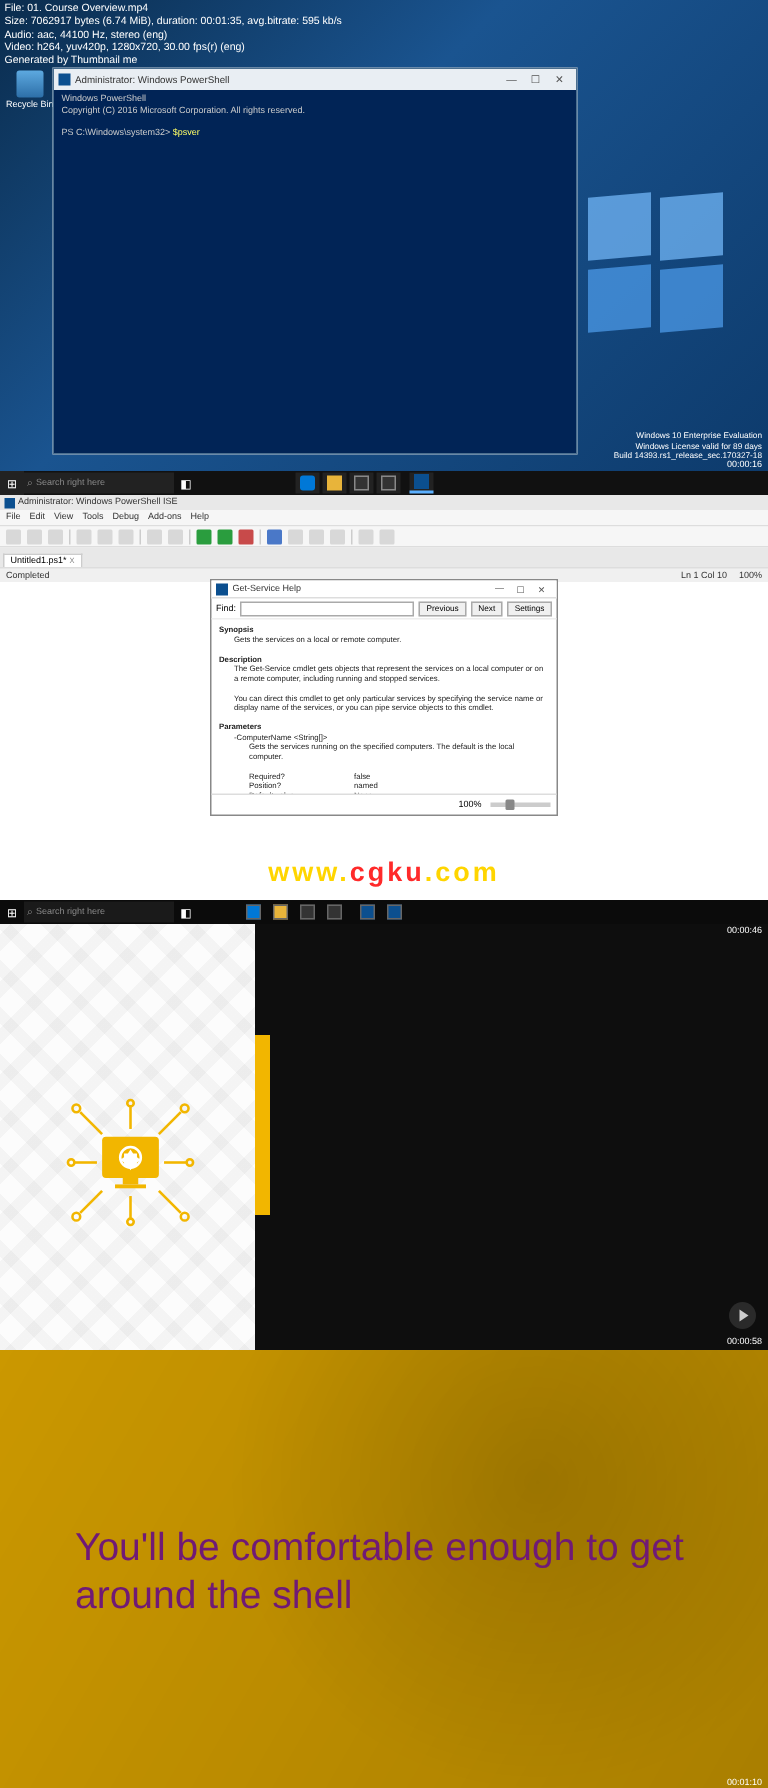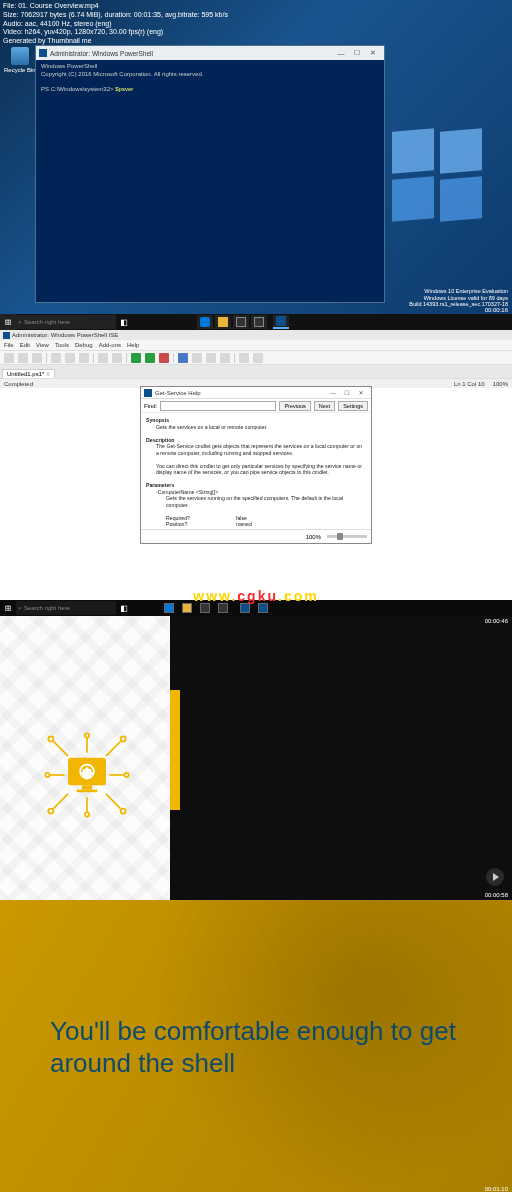--- a/index.html
+++ b/index.html
@@ -78,21 +78,21 @@
 .helpdlg .body .sec { font-weight: bold; }
 .helpdlg .body .ind { padding-left: 10px; }
 .helpdlg .body .ind2 { padding-left: 20px; }
 .helpdlg .body .cols { display: flex; }
 .helpdlg .body .cols .c1 { width: 70px; }
 .helpdlg .zoombar { height: 14px; border-top: 1px solid #ddd; display: flex; align-items: center; justify-content: flex-end; padding: 0 4px; gap: 6px; }
 .helpdlg .zoombar .ztxt { font-size: 6px; }
 .helpdlg .zoombar .slider { width: 40px; height: 3px; background: #ccc; position: relative; }
 .helpdlg .zoombar .slider .knob { position: absolute; left: 10px; top: -2px; width: 6px; height: 7px; background: #888; border-radius: 1px; }
 
-.watermark { position: absolute; top: 588px; left: 50%; transform: translateX(-50%); font-size: 14px; font-weight: bold; letter-spacing: 2px; z-index: 30; }
+.watermark { position: absolute; top: 571px; left: 50%; transform: translateX(-50%); font-size: 18px; font-weight: bold; letter-spacing: 2px; z-index: 30; }
 .watermark .wr { color: #ff2a2a; }
 .watermark .wy { color: #ffd500; }
 
 
 .seg3 { height: 300px; background: #0e0e0e; position: relative; }
 .seg3 .taskbar2 { height: 16px; background: #0b0b0b; display: flex; align-items: center; }
 .seg3 .taskbar2 .tbicon { width: 16px; height: 16px; display: flex; align-items: center; justify-content: center; color: #fff; font-size: 8px; }
 .seg3 .taskbar2 .search { width: 100px; height: 14px; background: #1a1a1a; display: flex; align-items: center; padding-left: 2px; }
 .seg3 .taskbar2 .search .sicon { color: #888; font-size: 7px; margin-right: 2px; }
 .seg3 .taskbar2 .search .stxt { color: #888; font-size: 6px; }
@@ -111,21 +111,21 @@
 .seg3 .playbtn { position: absolute; right: 8px; bottom: 14px; width: 18px; height: 18px; border-radius: 9px; background: #2a2a2a; display: flex; align-items: center; justify-content: center; }
 .seg3 .playbtn .tri { width: 0; height: 0; border-left: 6px solid #ccc; border-top: 4px solid transparent; border-bottom: 4px solid transparent; margin-left: 2px; }
 
 
 .seg4 { height: 294px; background: #e2a900; position: relative; display: flex; flex-direction: column; justify-content: center; padding: 0 50px; overflow:hidden; }
 .seg4 .photo { position: absolute; inset: 0; background:
   radial-gradient(circle at 70% 30%, rgba(0,0,0,0.15), transparent 50%),
   linear-gradient(120deg, rgba(0,0,0,0.1), rgba(0,0,0,0.25));
   mix-blend-mode: multiply;
 }
-.seg4 .bigtxt { position: relative; color: #0c4a6e; font-size: 26px; font-weight: 500; line-height: 1.25; z-index: 2; }
+.seg4 .bigtxt { position: relative; color: #701a75; font-size: 26px; font-weight: 500; line-height: 1.25; z-index: 2; }
 .seg4 .timecode { position: absolute; right: 4px; bottom: 2px; color: #fff; font-size: 6px; }
 </style>
 </head>
 <body>
 
 <div class="seg seg1">
   <div class="overlay-text">
     <div>File: 01. Course Overview.mp4</div>
     <div>Size: 7062917 bytes (6.74 MiB), duration: 00:01:35, avg.bitrate: 595 kb/s</div>
     <div>Audio: aac, 44100 Hz, stereo (eng)</div>

